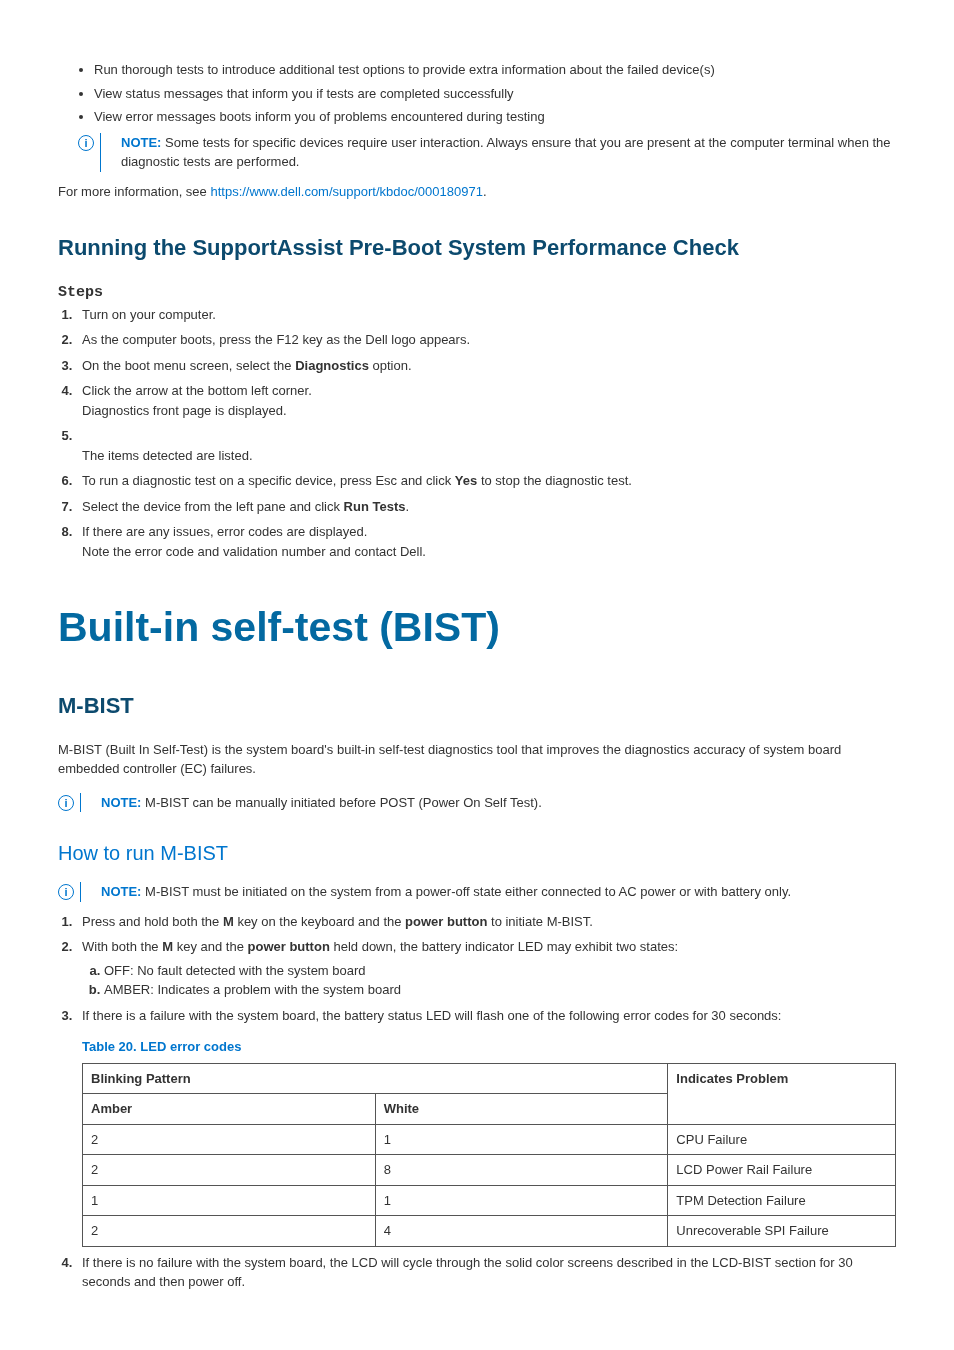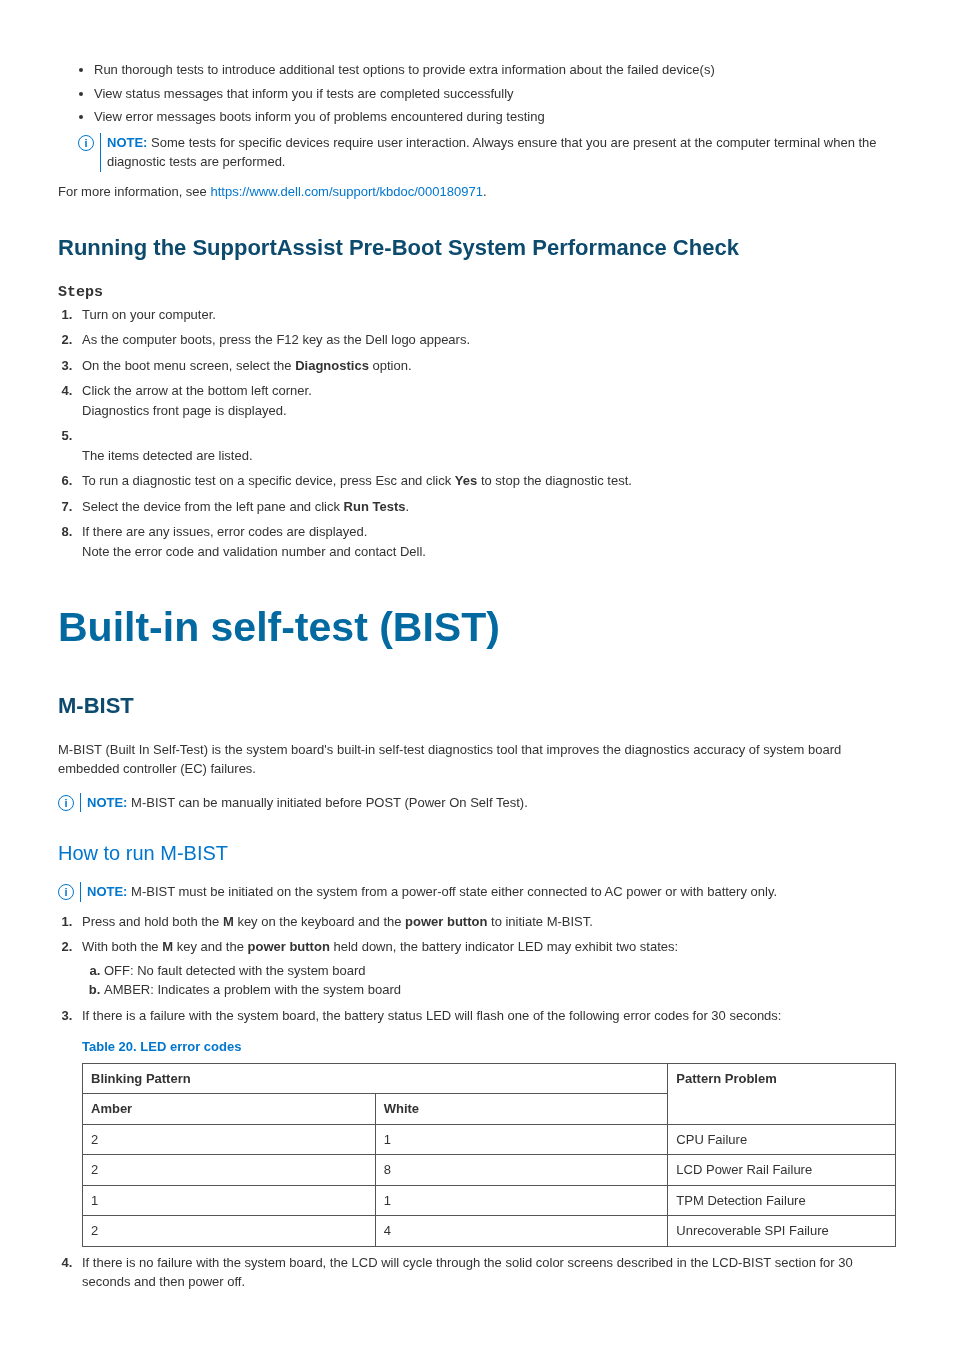--- a/index.html
+++ b/index.html
@@ -23,21 +23,21 @@
     border-radius: 50%;
     color: #0076ce;
     font-size: 11px;
     line-height: 14px;
     text-align: center;
     margin-right: 6px;
     margin-top: 2px;
     font-style: normal;
     font-weight: bold;
   }
-  .note-body { border-left: 1.5px solid #0076ce; padding-left: 6px; }
+  .note-body { border-left: 1.5px solid #0076ce; padding-left: 20px; }
   .note-label { color: #0076ce; font-weight: bold; }
   .link { color: #0076ce; text-decoration: none; }
   h2.blue-h2 {
     color: #0c4a6e;
     font-size: 22px;
     font-weight: bold;
     margin: 30px 0 18px 0;
   }
   h1.blue-h1 {
     color: #0369a1;
@@ -146,21 +146,21 @@
       <li>AMBER: Indicates a problem with the system board</li>
     </ol>
   </li>
   <li>
     <span>If there is a failure with the system board, the battery status LED will flash one of the following error codes for 30 seconds:</span>
     <div class="table-caption">Table 20. LED error codes</div>
     <table class="led">
       <tbody>
           <tr>
         <th colspan="2">Blinking Pattern</th>
-        <th rowspan="2" style="width:28%">Pattern Problem</th>
+        <th rowspan="2" style="width:28%">Indicates Problem</th>
       </tr>
       <tr>
         <th style="width:36%">Amber</th>
         <th style="width:36%">White</th>
       </tr>
       <tr>
         <td>2</td>
         <td>1</td>
         <td>CPU Failure</td>
       </tr>

